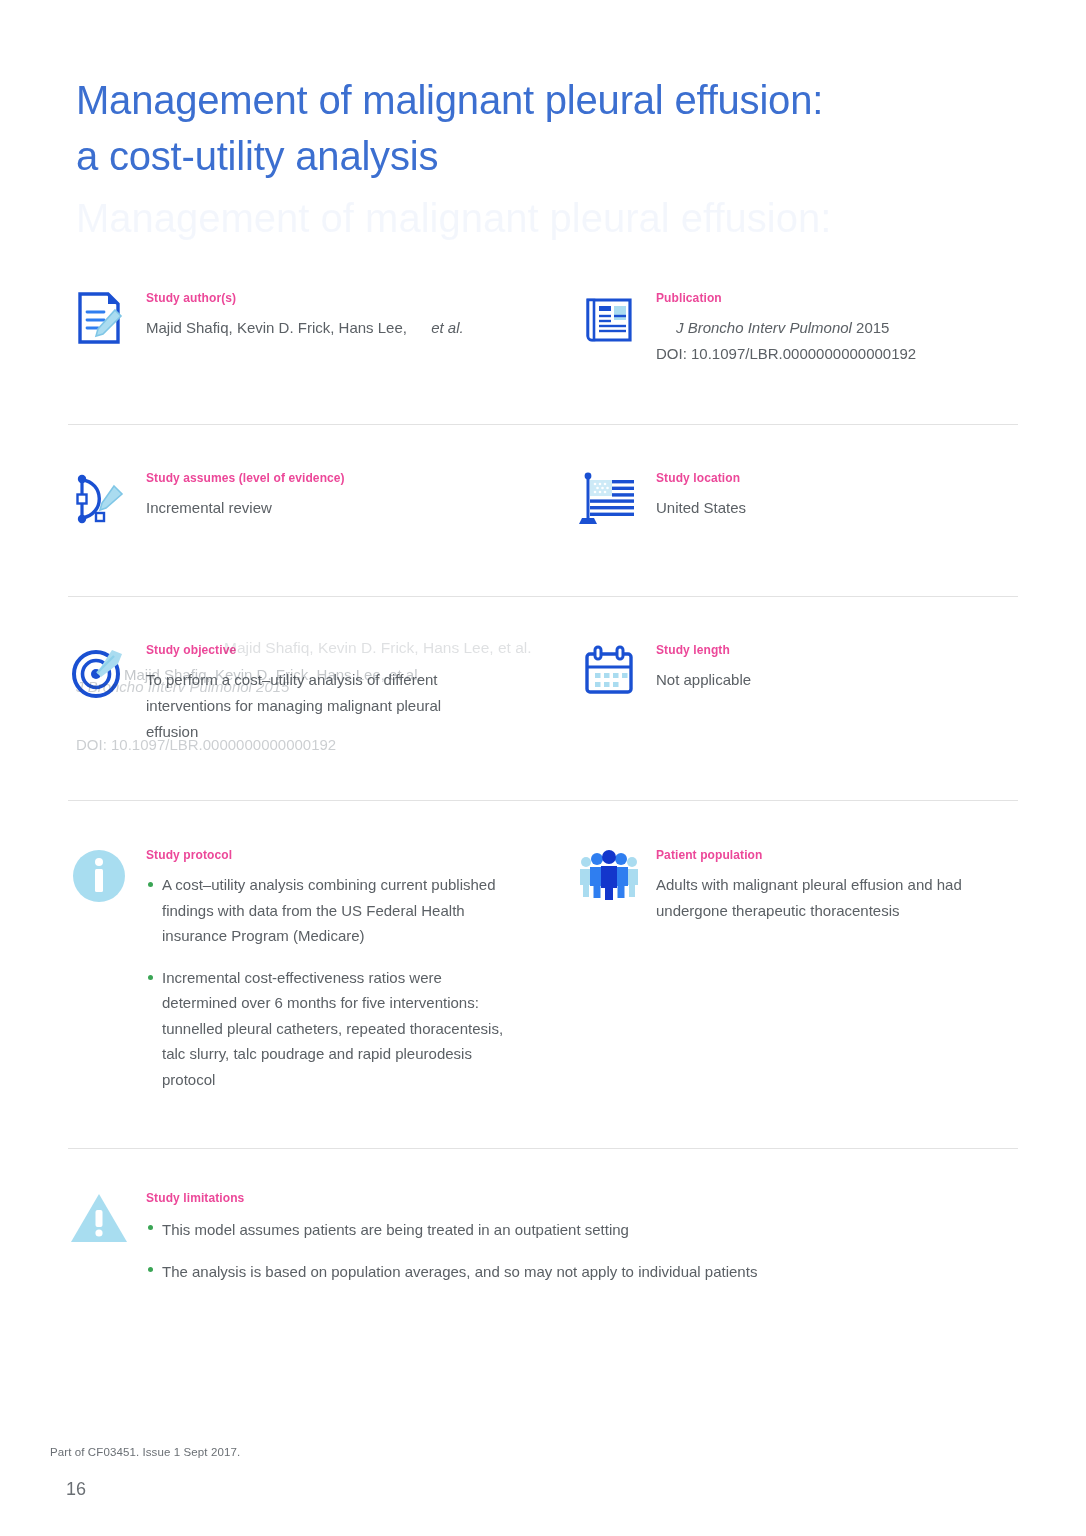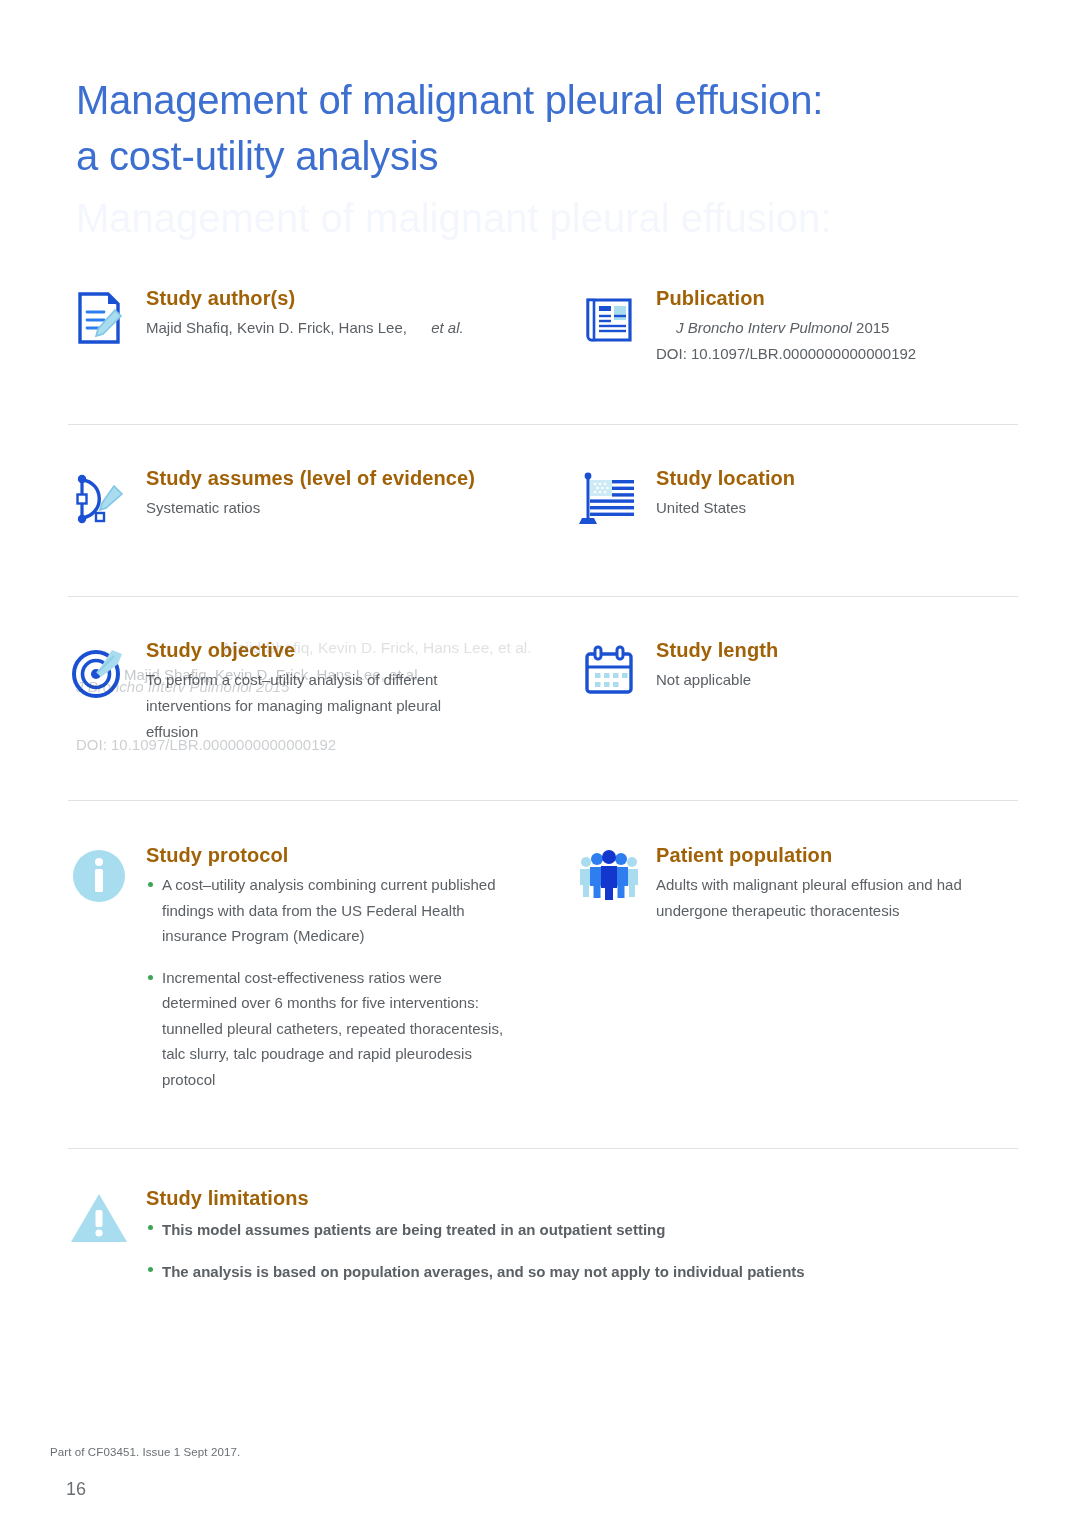--- a/index.html
+++ b/index.html
@@ -78,23 +78,23 @@
     width: 62px;
     height: 62px;
   }
   .icon-box svg { display: block; width: 100%; height: 100%; }
 
   .cell-body {
     margin-left: 78px;
   }
 
   .field-label {
-    font-size: 20px;
+    font-size: 12px;
     font-weight: bold;
-    color: #a16207;
+    color: #ec4899;
     line-height: 20px;
     margin-bottom: 7px;
     letter-spacing: 0.1px;
   }
   .field-value {
     font-size: 15px;
     color: #5b6065;
     line-height: 26px;
     font-weight: 400;
   }
@@ -117,21 +117,21 @@
   .bullets li::before {
     content: "";
     position: absolute;
     left: 2px;
     top: 10px;
     width: 5px;
     height: 5px;
     border-radius: 50%;
     background: #3aa555;
   }
-  .bullets.wide li { line-height: 30px; margin-bottom: 12px; font-weight: bold; }
+  .bullets.wide li { line-height: 30px; margin-bottom: 12px; }
 
   
   .ghost-overlay {
     position: absolute;
     pointer-events: none;
     color: #3b4651;
     white-space: nowrap;
   }
   .g1 {
     left: 56px; top: 22px;
@@ -240,21 +240,21 @@
           <line x1="14" y1="12" x2="14" y2="50" stroke="#1a50d2" stroke-width="3.2"></line>
           <circle cx="14" cy="11" r="4.2" fill="#1a50d2"></circle>
           <circle cx="14" cy="51" r="4.2" fill="#1a50d2"></circle>
           <rect x="9.5" y="26.5" width="9" height="9" fill="#ffffff" stroke="#1a50d2" stroke-width="2.4"></rect>
           <rect x="28" y="45" width="8" height="8" fill="#ffffff" stroke="#1a50d2" stroke-width="2.4"></rect>
           <path d="M46 18 L54 26 L38 40 L32 42 L34 35 Z" fill="#aadcf0" stroke="#7fc6e6" stroke-width="1.6"></path>
         </svg>
       </span>
       <div class="cell-body">
         <div class="field-label">Study assumes (level of evidence)</div>
-        <div class="field-value">Systematic ratios</div>
+        <div class="field-value">Incremental review</div>
       </div>
     </div>
 
     <div class="cell right">
       <span class="icon-box">
         <svg viewBox="0 0 62 62">
           <circle cx="10" cy="8" r="3.4" fill="#1a50d2"></circle>
           <line x1="10" y1="8" x2="10" y2="50" stroke="#1a50d2" stroke-width="3"></line>
           <path d="M4 50 H16 L19 56 H1 Z" fill="#1a50d2"></path>
           <rect x="12" y="12" width="22" height="16" fill="#cdeaf7"></rect>

